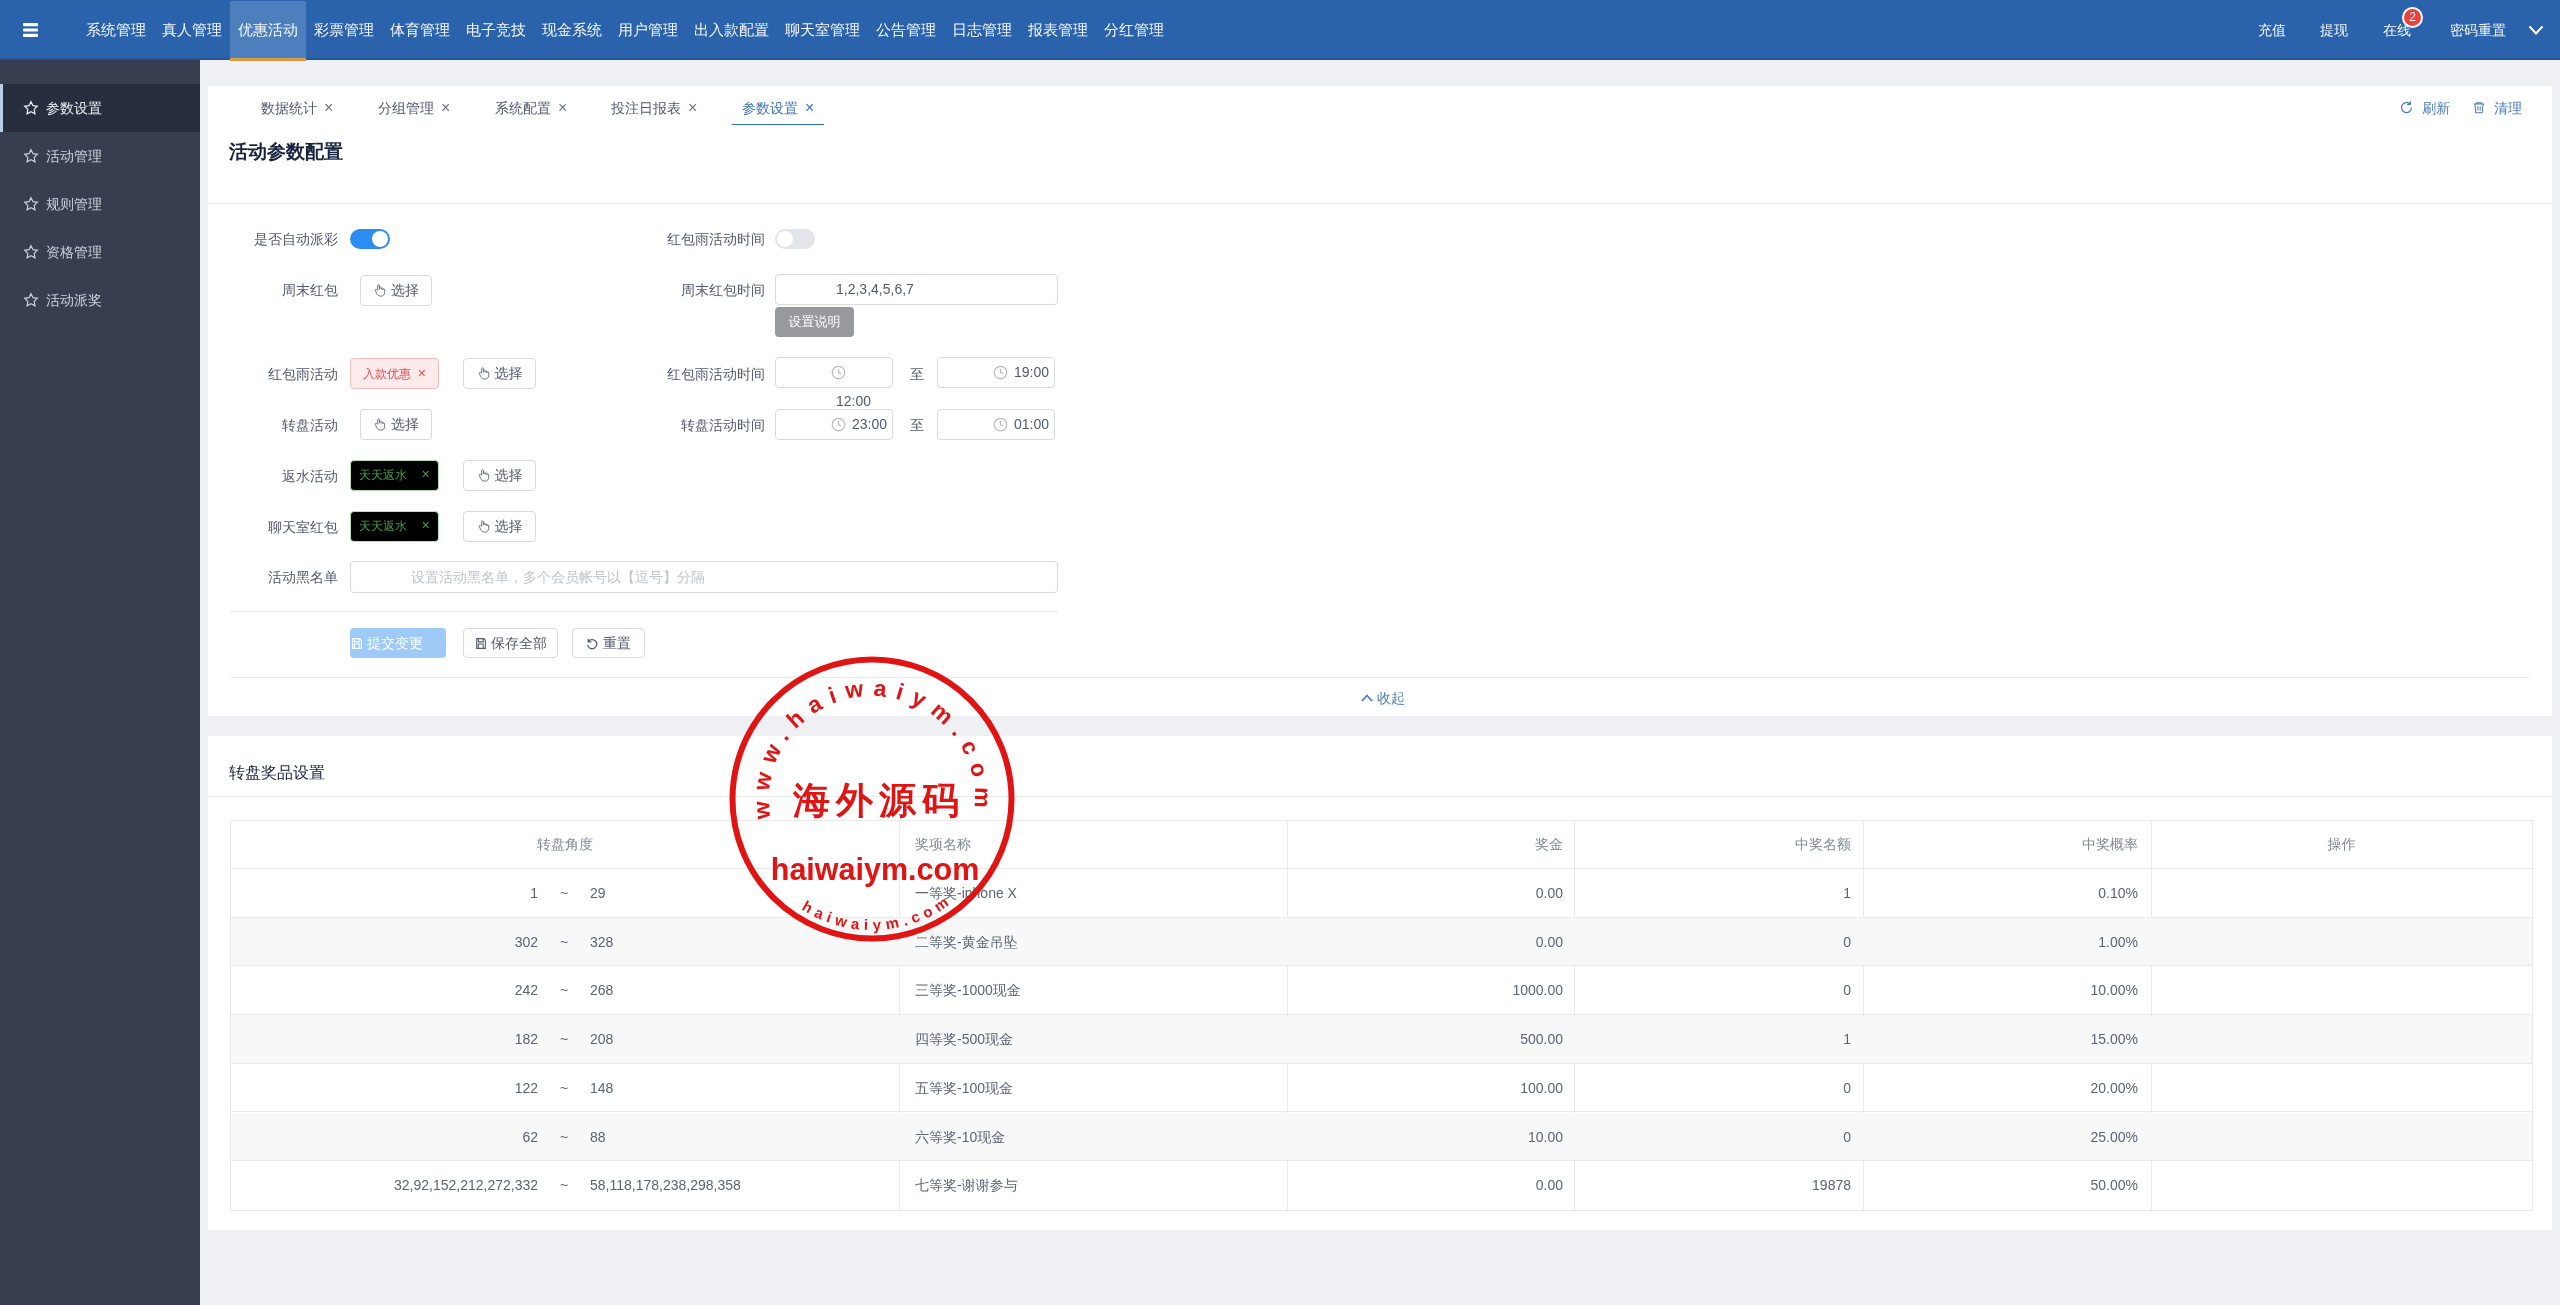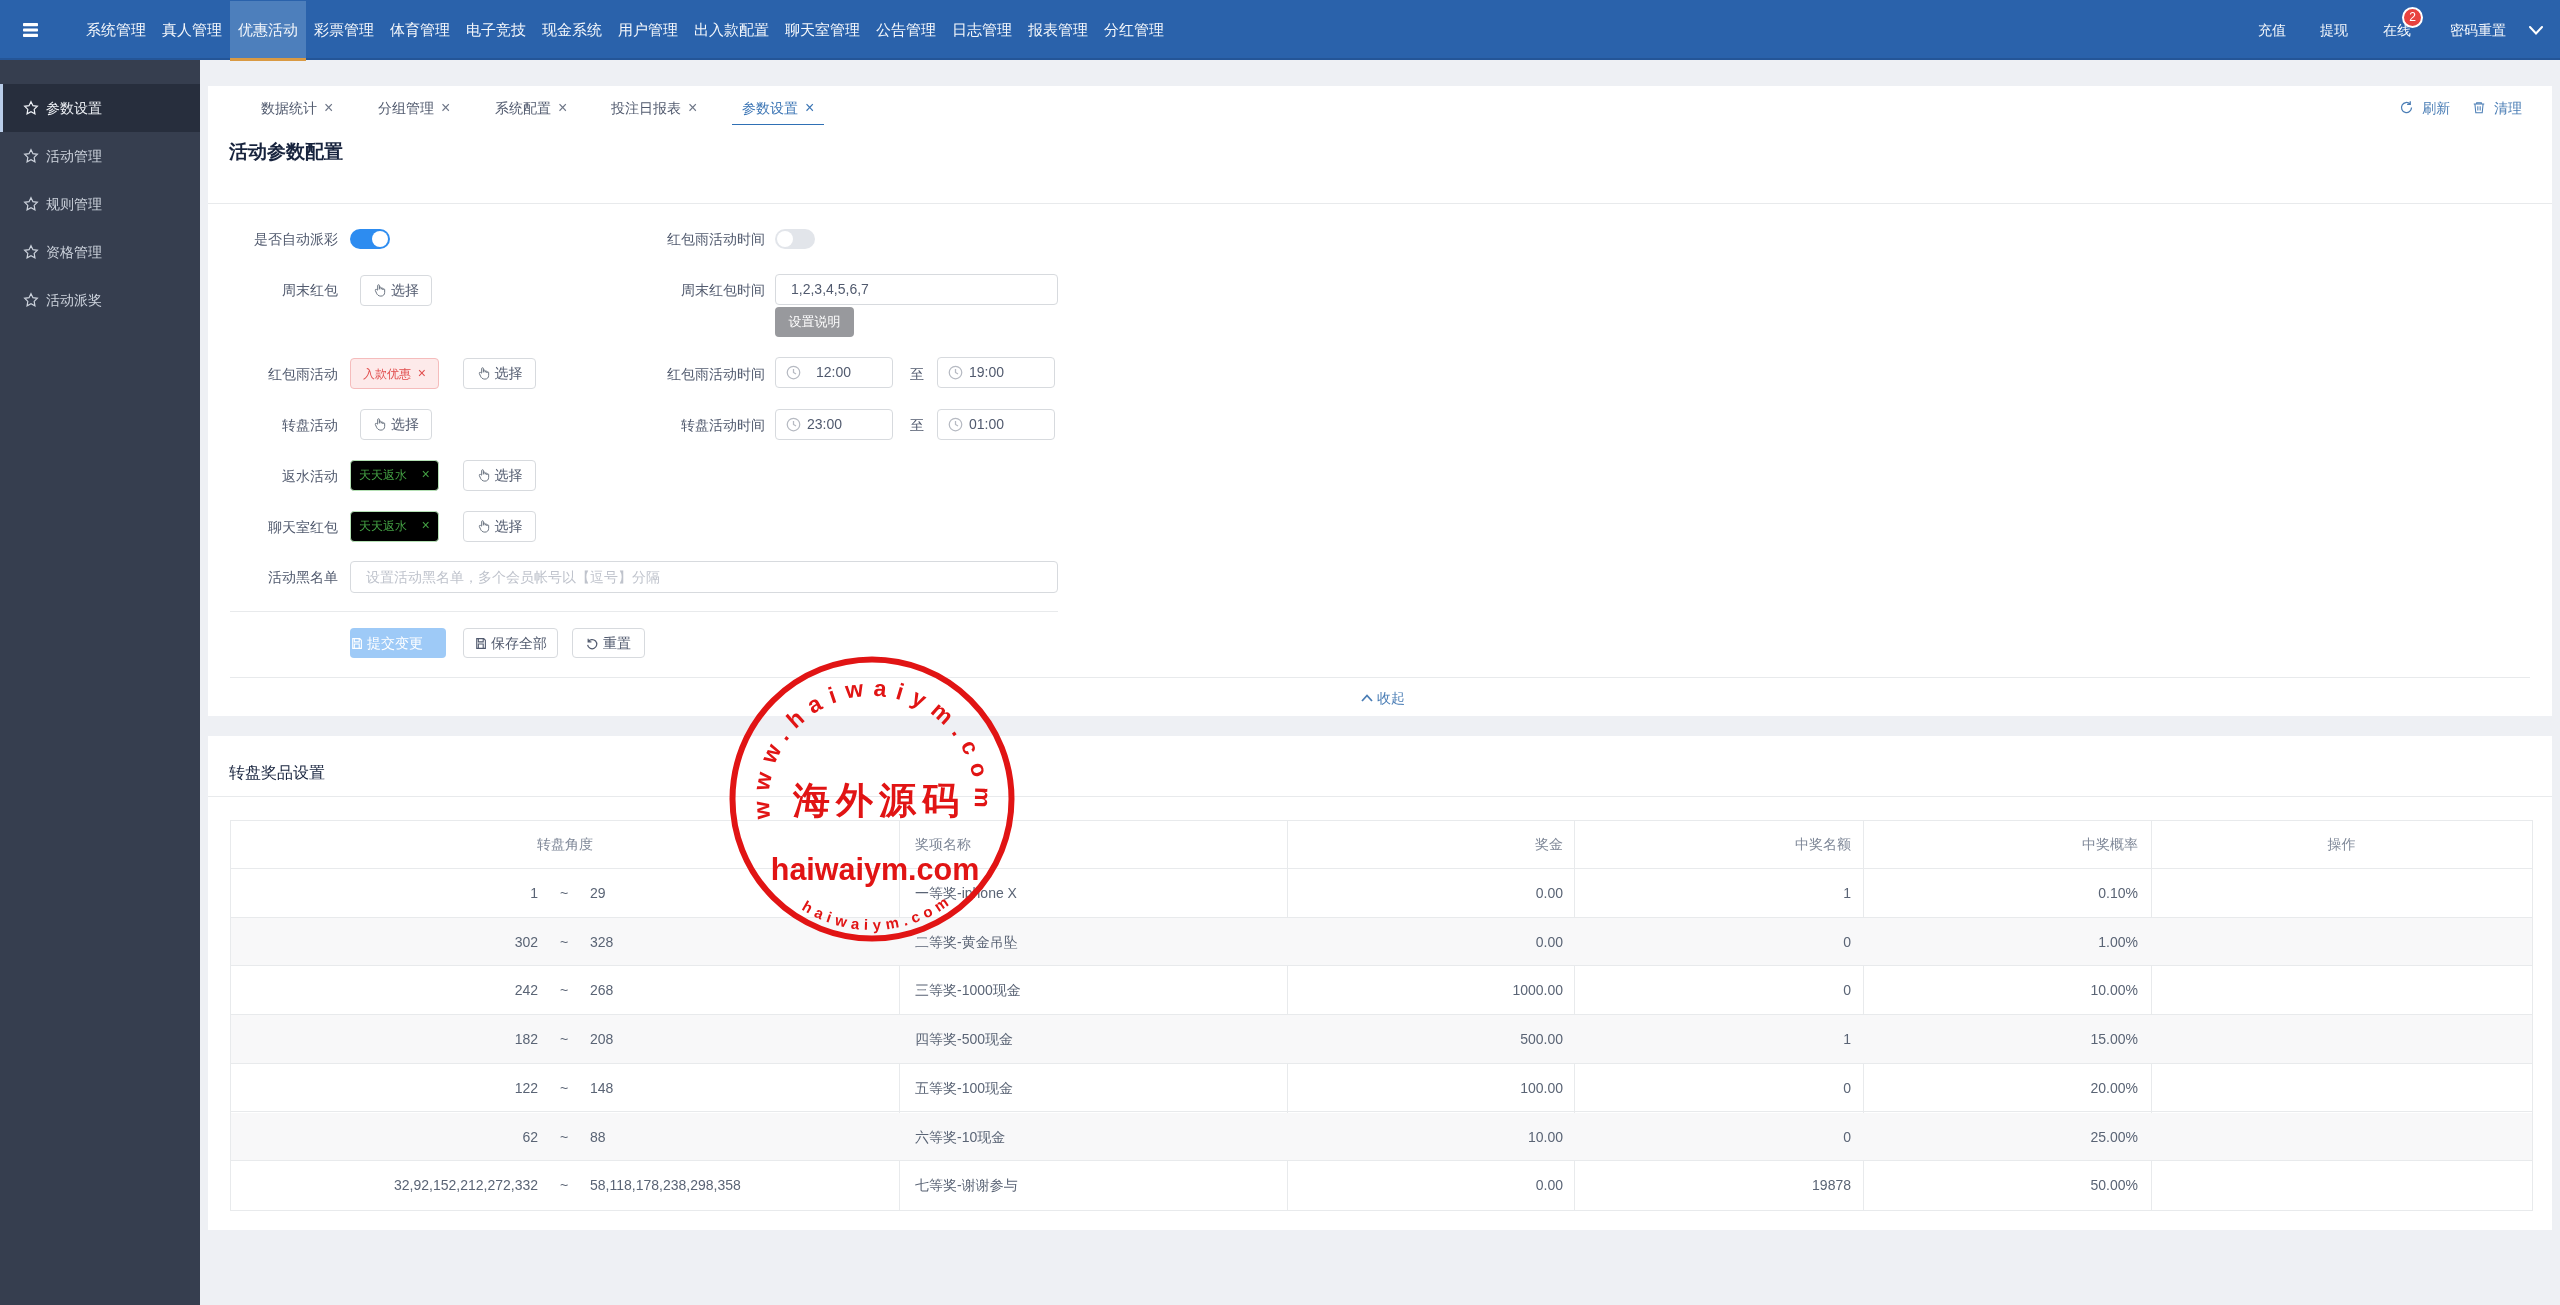--- a/index.html
+++ b/index.html
@@ -30,21 +30,21 @@
 #card2 { position:absolute; left:208px; top:736px; width:2344px; height:494px; background:#fff; }
 .h1t { position:absolute; left:22px; font-size:17px; font-weight:bold; color:#17233d; }
 .hr { position:absolute; height:1px; background:#e8eaec; }
 
 .flabel { position:absolute; font-size:14px; color:#515a6e; text-align:right; }
 .ctl { position:absolute; font-size:14px; color:#515a6e; }
 .btn { position:absolute; background:#fff; border:1px solid #d7dade; border-radius:4px; font-size:14px; color:#515a6e; text-align:center; }
 .tag { position:absolute; height:31px; line-height:29px; border-radius:4px; font-size:12px; text-align:center; }
 .tag.red { background:#fdeaea; border:1px solid #f5bcbc; color:#e14c4c; }
 .tag.grn { background:#000000; border:1px solid #b4e0b4; color:#44a144;font-family:Liberation Mono, monospace; }
-.inp { position:absolute; background:#fff; border:1px solid #d7dade; border-radius:4px; font-size:14px; color:#515a6e; }
+.inp { position:absolute; background:#fff; border:1px solid #d7dade; border-radius:4px; font-size:14px; color:#515a6e;padding-left:45px; }
 .toggle { position:absolute; width:40px; height:20px; border-radius:10px; }
 .toggle .knob { position:absolute; top:2px; width:16px; height:16px; border-radius:8px; background:#fff; }
 #tbl { position:absolute; left:230px; top:820px; width:2303px; height:391px; border:1px solid #e8eaec; background:#fff; }
 .trow { position:absolute; left:0; width:2301px; font-size:14px; color:#5a6475; }
 .trow span { position:absolute; top:0; }
 .thead { color:#7f8898; }
 .c1a { left:0; width:307px; text-align:right; }
 .c1b { left:307px; width:52px; text-align:center; }
 .c1c { left:359px; width:307px; text-align:left; }
 .c2  { left:684px; }

